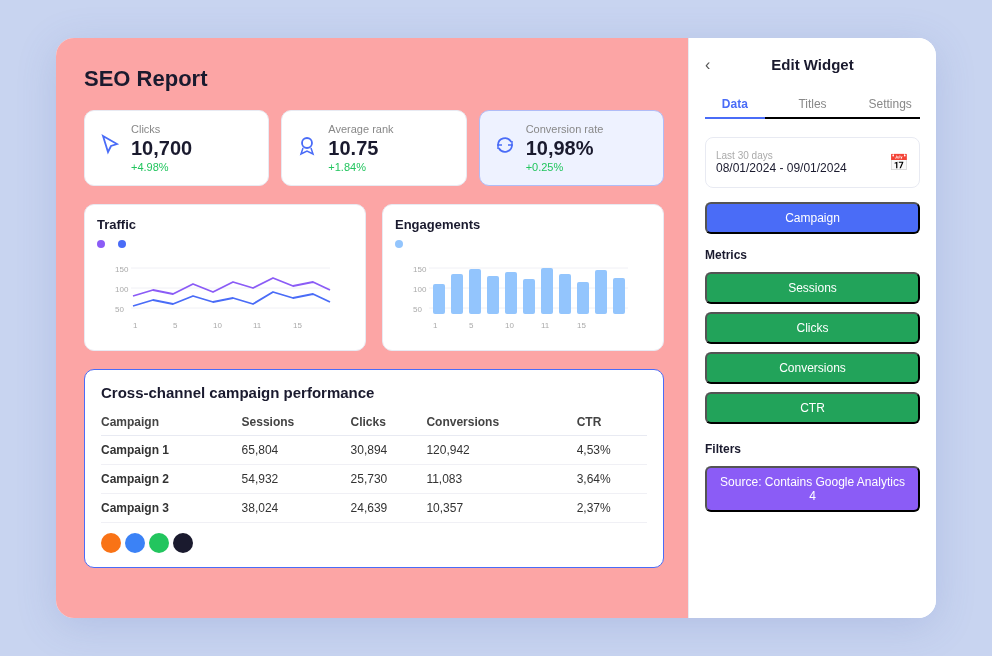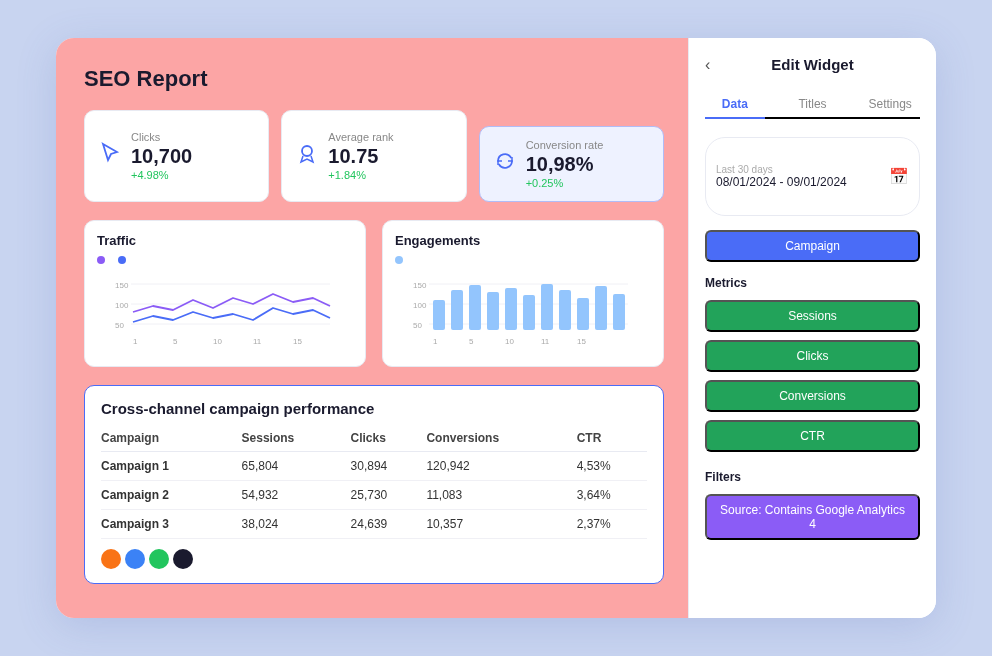--- a/index.html
+++ b/index.html
@@ -48,21 +48,20 @@
       border-radius: 10px;
       padding: 12px 14px;
       display: flex;
       align-items: center;
       gap: 10px;
       background: #fff;
     }
     .kpi-card.active {
       background: #eef2ff;
       border-color: #b0bcf7;
-      margin-top: 16px;
     }
     .kpi-icon {
       font-size: 22px;
       color: #4a6cf7;
     }
     .kpi-content {}
     .kpi-label {
       font-size: 11px;
       color: #888;
       margin-bottom: 2px;
@@ -206,22 +205,22 @@
     }
     .tab-item.active {
       color: #4a6cf7;
       border-bottom: 2px solid #4a6cf7;
       margin-bottom: -2px;
       font-weight: 600;
     }
     
     .date-picker-box {
       border: 1.5px solid #e8eaf2;
-      border-radius: 20px;
-      padding: 26px 10px;
+      border-radius: 8px;
+      padding: 12px 10px;
       display: flex;
       align-items: center;
       justify-content: space-between;
     }
     .date-label {
       font-size: 10px;
       color: #aaa;
     }
     .date-value {
       font-size: 12px;

